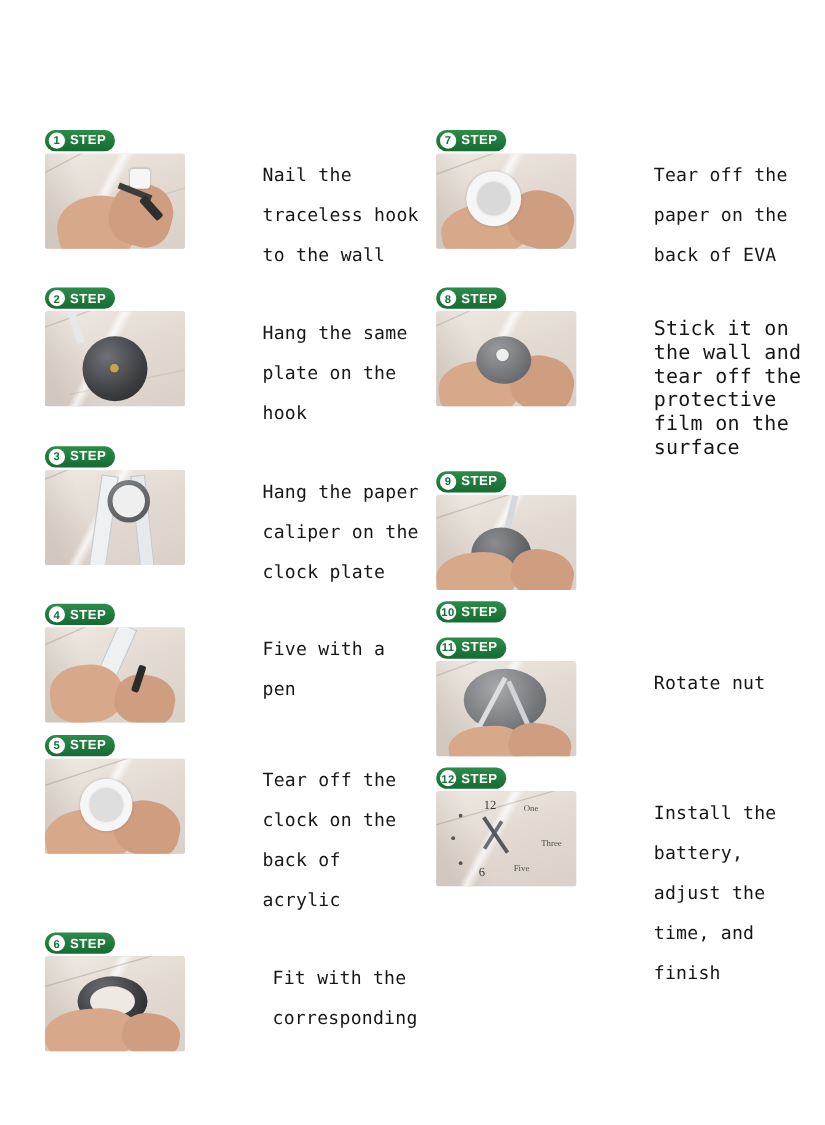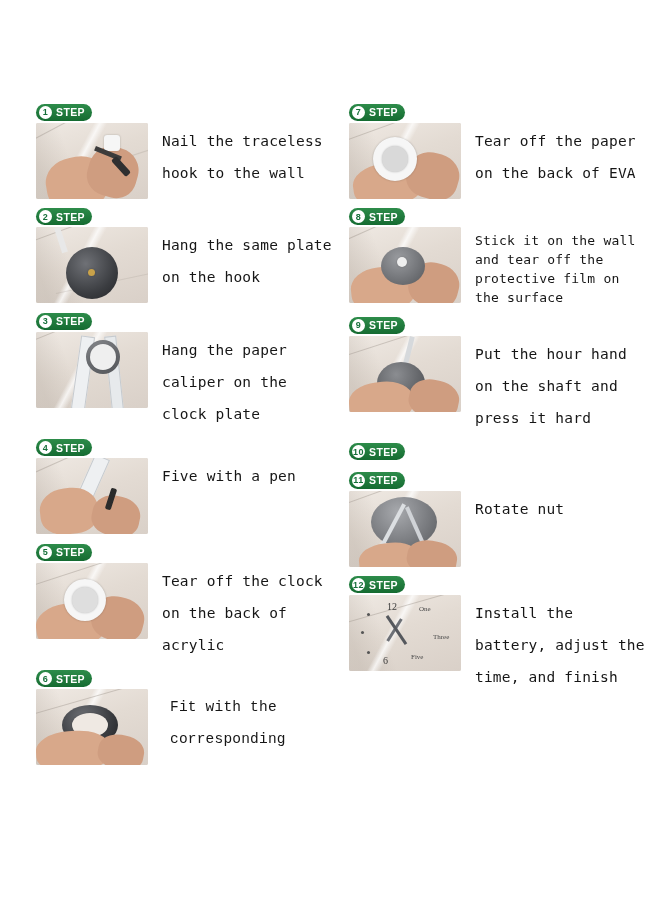--- a/index.html
+++ b/index.html
@@ -73,20 +73,21 @@
     box-sizing: border-box;
   }
   .badge .word {
     font-weight: bold;
     font-size: 10.5px;
   }
 
   .row {
     display: flex;
     align-items: flex-start;
+    gap: 48px;
   }
 
   .thumb {
     width: 112px;
     height: 76px;
     flex: 0 0 112px;
     border-radius: 2px;
     position: relative;
     overflow: hidden;
     background: #d8d2cc;
@@ -107,27 +108,26 @@
 
   .cap {
     font-size: 14.5px;
     line-height: 32px;
     padding-left: 14px;
     padding-top: 2px;
     letter-spacing: .2px;
     color: #161616;
   }
   .cap.small {
-    font-size: 13px;
+    font-size: 16px;
     line-height: 19px;
     padding-top: 4px;
   }
   .cap.indent {
     padding-left: 22px;
-    font-family: Liberation Mono, monospace;
   }
 
   
   .hand {
     position: absolute;
     background: #d8a88a;
     border-radius: 45% 45% 40% 40%;
   }
   .hand2 { background: #cf9d80; }
   .disc {
@@ -320,21 +320,20 @@
         </div>
         <div class="row">
           <div class="thumb">
             <div class="marble"></div>
             <div class="vein" style="left:-6px;top:20px;width:134px;height:1px;transform:rotate(-18deg);"></div>
             <div class="hand-needle" style="left:56px;top:0px;width:5px;height:40px;transform:rotate(14deg);background:#d6d9dc;"></div>
             <div class="disc" style="left:28px;top:26px;width:48px;height:42px;background:radial-gradient(circle at 40% 30%,#8b8d91,#46484c);"></div>
             <div class="hand" style="left:0px;top:46px;width:64px;height:40px;transform:rotate(-6deg);"></div>
             <div class="hand hand2" style="left:60px;top:44px;width:50px;height:38px;transform:rotate(12deg);"></div>
           </div>
-          <div class="cap">Put the hour hand on the shaft and press it hard</div>
         </div>
       </div>
 
       <div class="step">
         <div class="badge">
           <span class="num">10</span>
           <span class="word">STEP</span>
         </div>
       </div>
 

